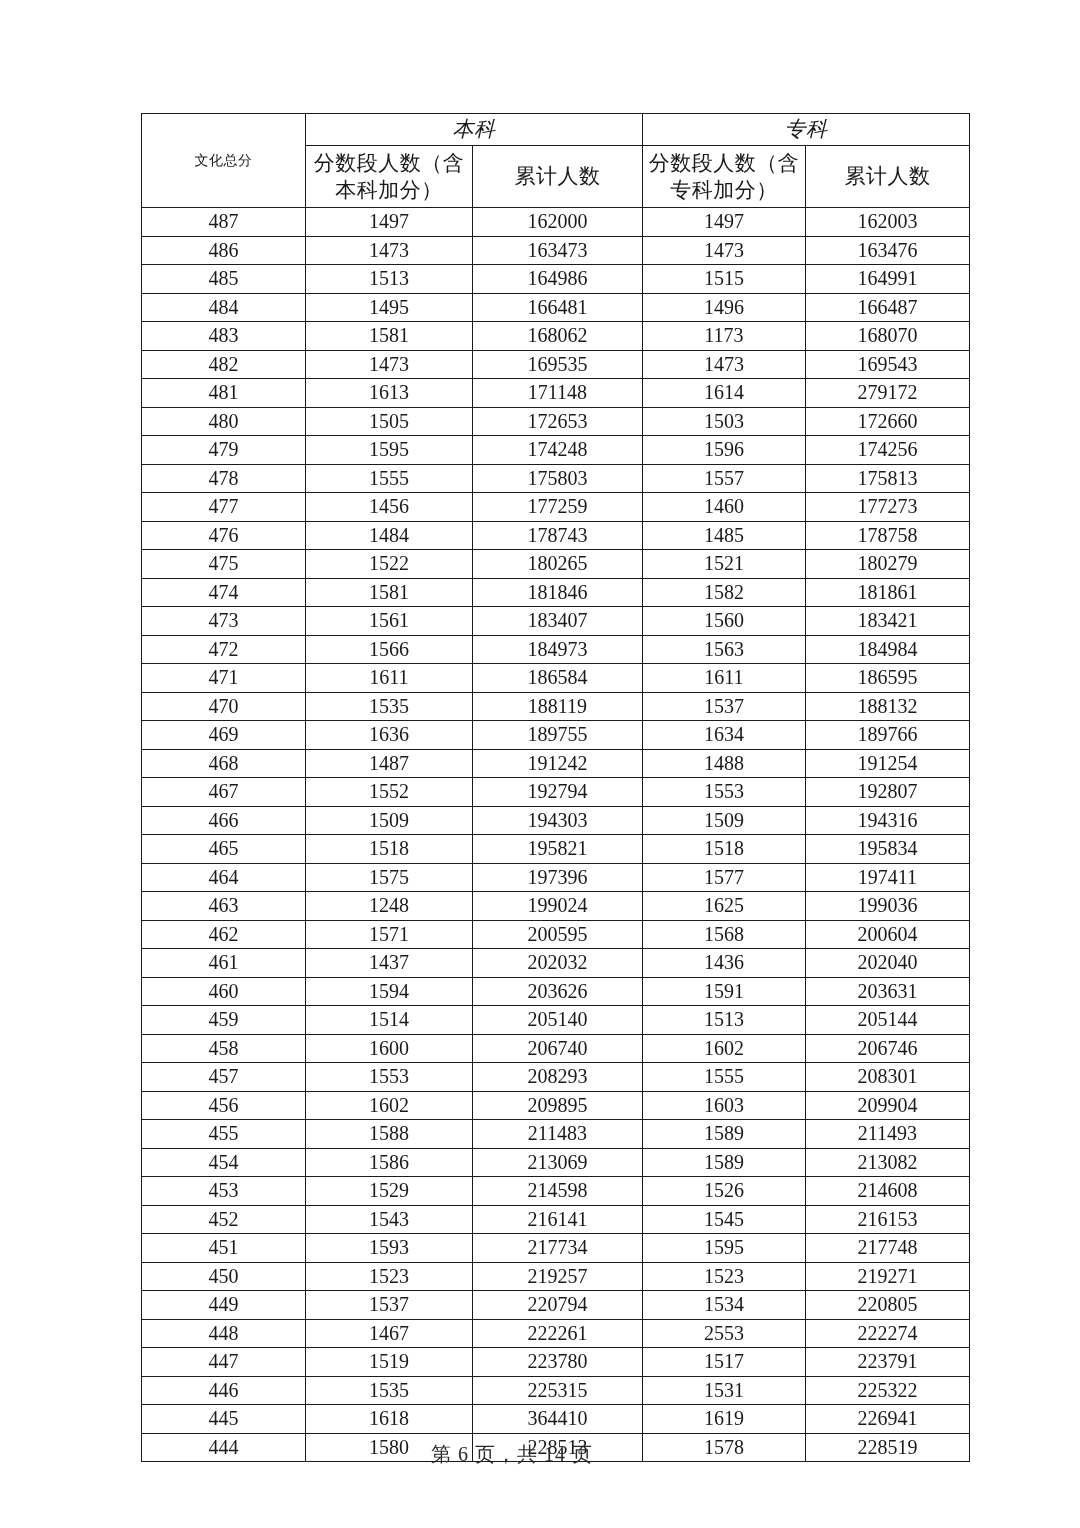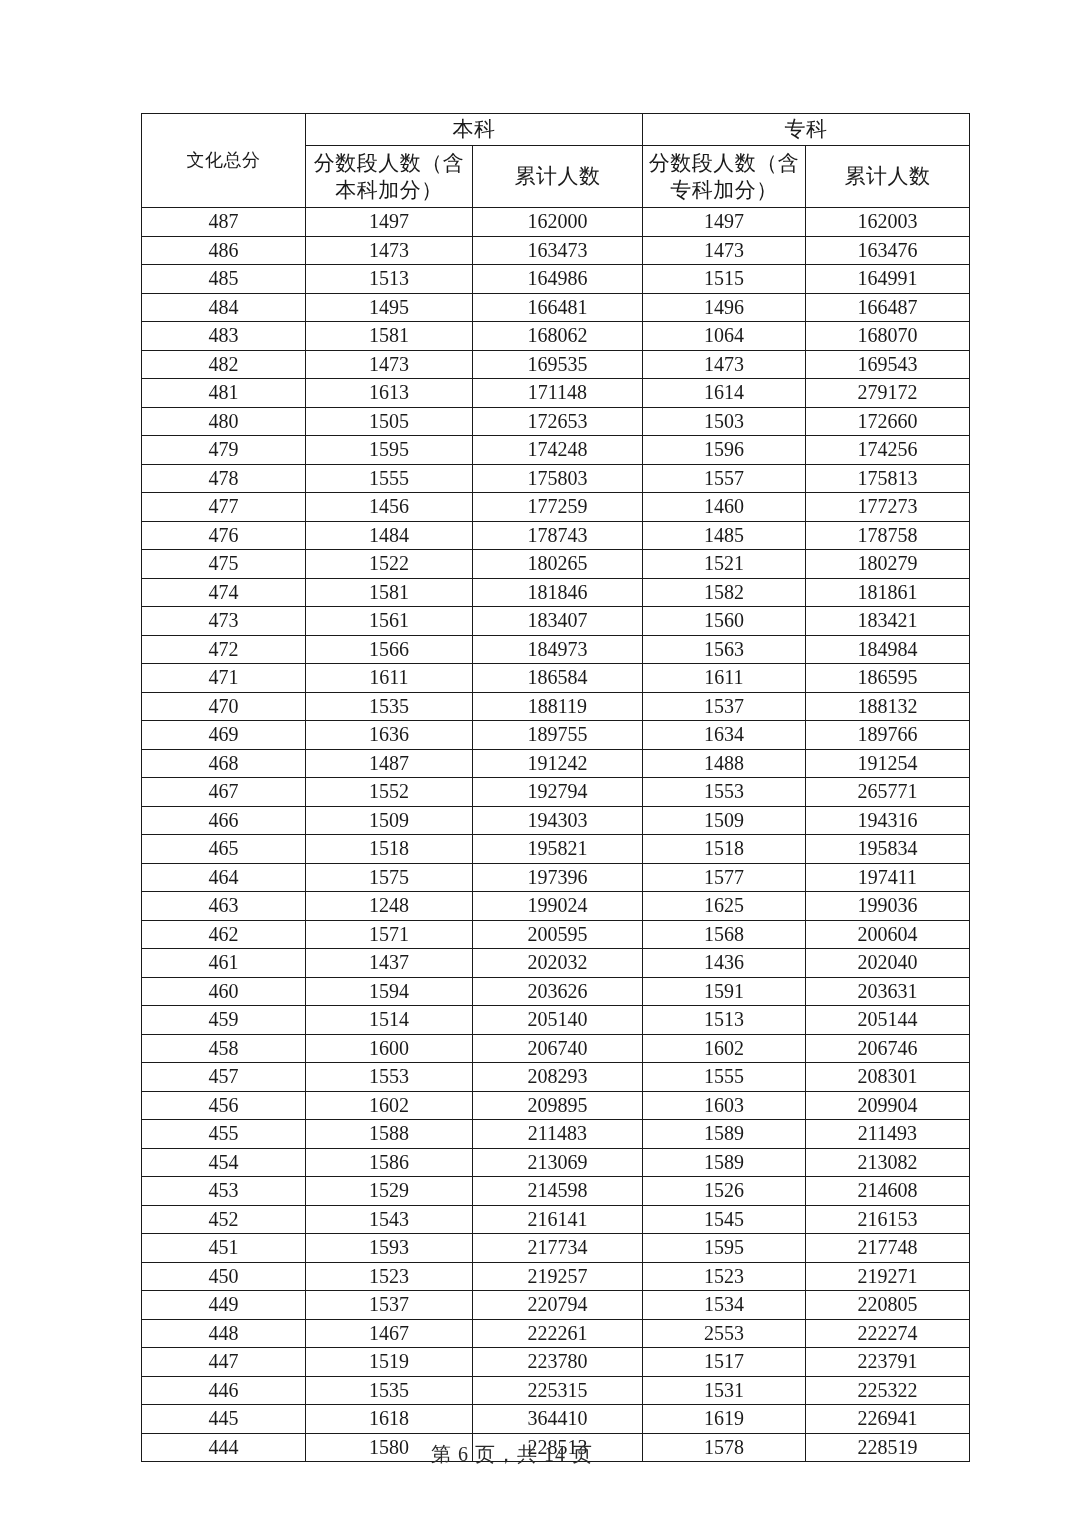--- a/index.html
+++ b/index.html
@@ -55,30 +55,31 @@
 
   thead th {
     font-size: 21px;
     line-height: 1.28;
     font-family: "Liberation Serif", "DejaVu Serif", serif;
     letter-spacing: 0.5px;
   }
 
   th.group-head {
     height: 31px;
+    font-style: italic;
   }
 
   th.sub-head {
     height: 61px;
     padding: 0 4px;
   }
 
   th.rowspan-head {
     height: 92px;
-    font-size: 18px;
+    font-size: 14px;
   }
 
   tbody td {
     height: 27.5px;
     font-size: 20px;
     line-height: 27.5px;
     font-family: "Liberation Serif", "DejaVu Serif", serif;
   }
 
   .footer {
@@ -146,21 +147,21 @@
             <td>484</td>
             <td>1495</td>
             <td>166481</td>
             <td>1496</td>
             <td>166487</td>
           </tr>
           <tr>
             <td>483</td>
             <td>1581</td>
             <td>168062</td>
-            <td>1064</td>
+            <td>1173</td>
             <td>168070</td>
           </tr>
           <tr>
             <td>482</td>
             <td>1473</td>
             <td>169535</td>
             <td>1473</td>
             <td>169543</td>
           </tr>
           <tr>
@@ -259,21 +260,21 @@
             <td>1487</td>
             <td>191242</td>
             <td>1488</td>
             <td>191254</td>
           </tr>
           <tr>
             <td>467</td>
             <td>1552</td>
             <td>192794</td>
             <td>1553</td>
-            <td>265771</td>
+            <td>192807</td>
           </tr>
           <tr>
             <td>466</td>
             <td>1509</td>
             <td>194303</td>
             <td>1509</td>
             <td>194316</td>
           </tr>
           <tr>
             <td>465</td>

